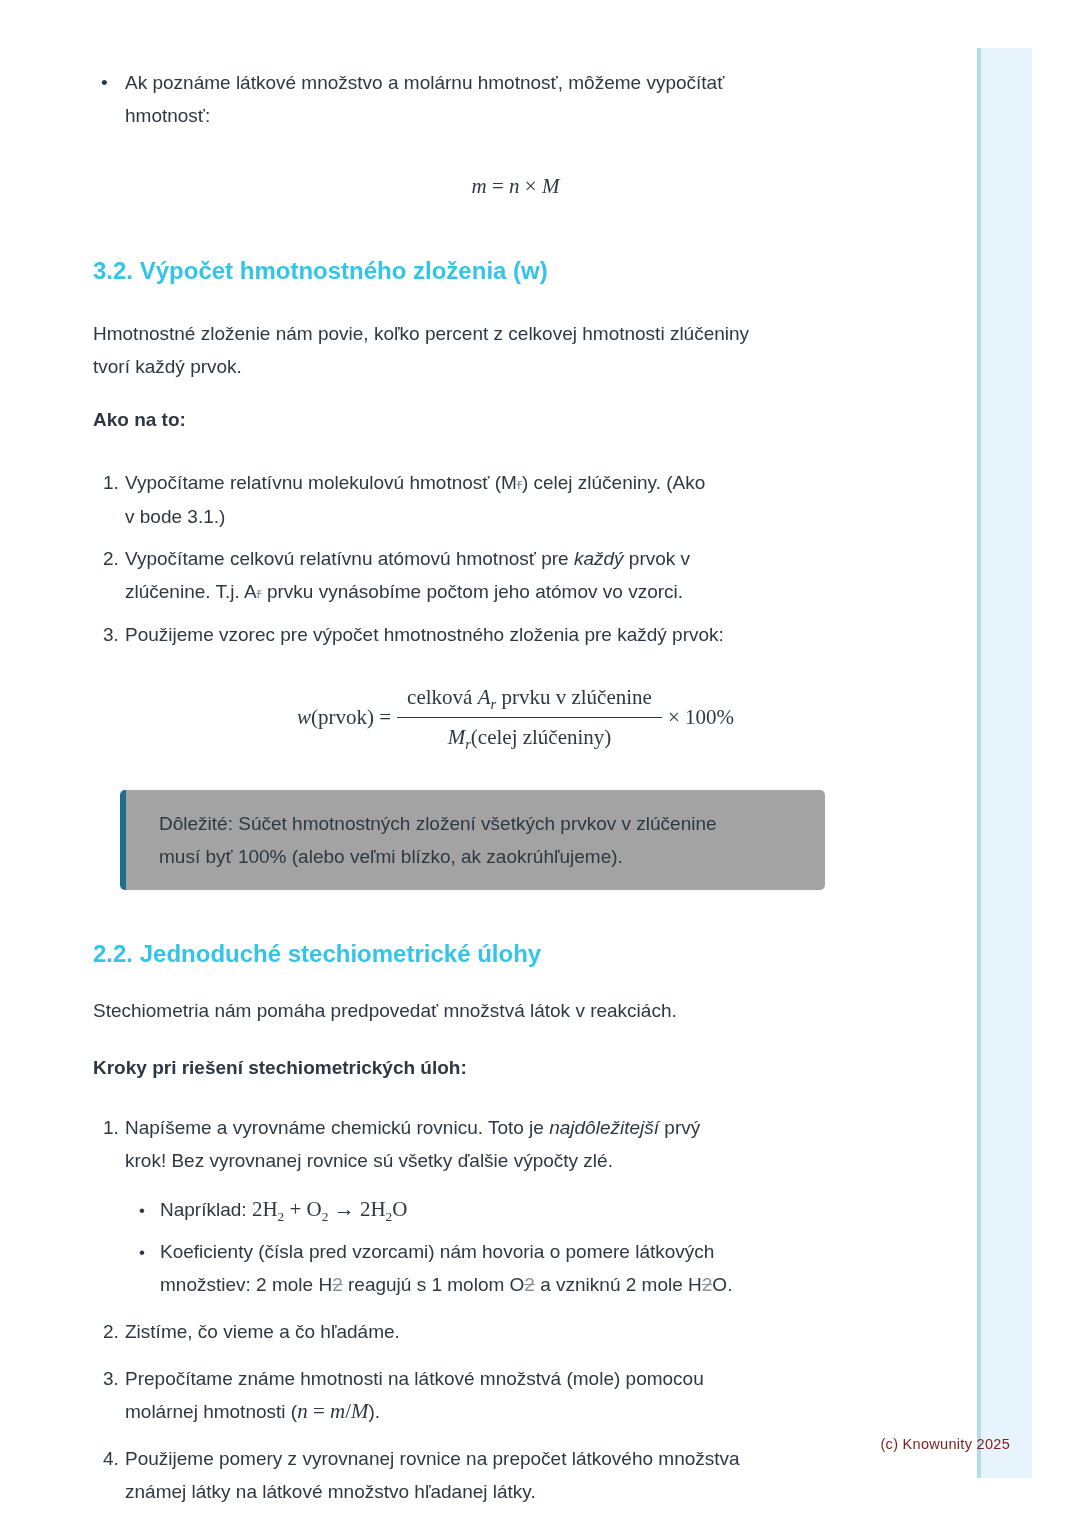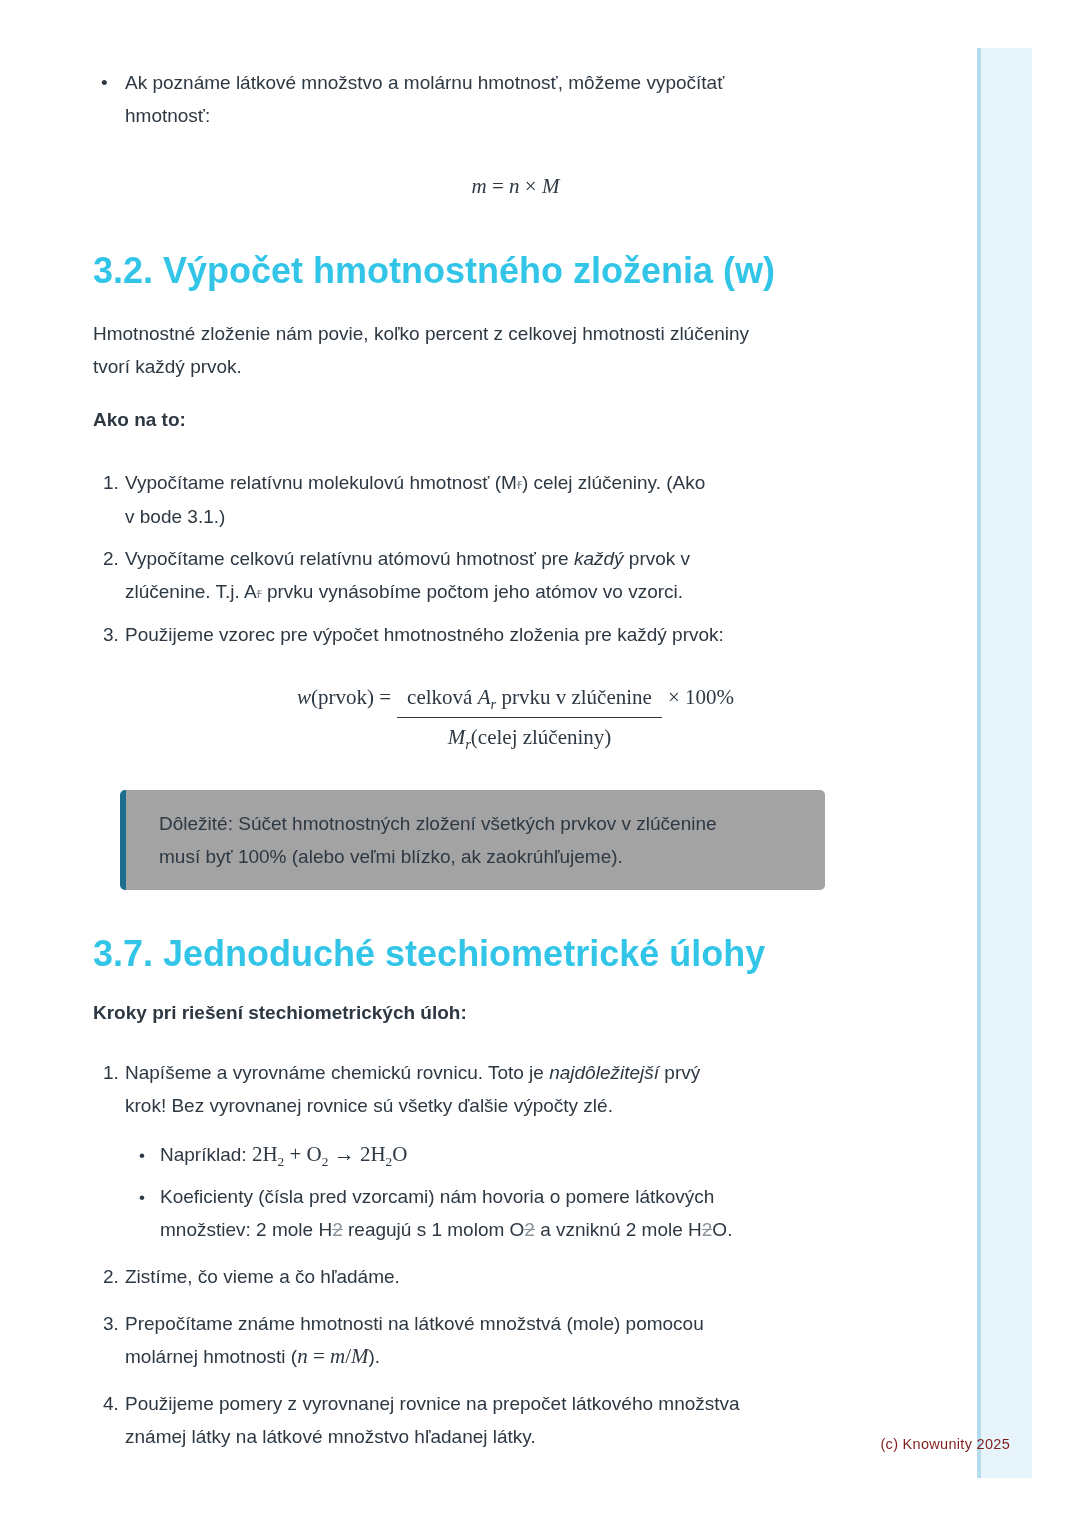--- a/index.html
+++ b/index.html
@@ -16,27 +16,27 @@
     position:absolute; left:93px; top:0; width:845px; padding-top:66px; z-index:1;
     font-size:19px; line-height:33px;
   }
   
   .bullet-item { display:flex; }
   .bullet-item .marker { width:32px; flex:0 0 32px; }
   .bullet-item .marker::before { content:"•"; font-size:19px; padding-left:8px; }
   
   .formula-center { text-align:center; margin-top:38px;
     font-family:"Liberation Serif", serif; font-size:21px; }
-  .formula-row { display:flex; justify-content:center; margin-top:30px;
+  .formula-row { display:flex; justify-content:center; align-items:center; margin-top:30px;
     font-family:"Liberation Serif", serif; font-size:21px; line-height:33px; }
   .frac { display:inline-block; text-align:center; margin:0 6px; vertical-align:middle; }
   .frac .num { display:block; padding:0 10px 3px 10px; }
   .frac .den { display:block; border-top:1.6px solid #2d3843; padding:3px 10px 0 10px; }
   
-  h2 { font-size:36px; line-height:36px; font-weight:700; }
+  h2 { font-size:24px; line-height:36px; font-weight:700; }
   .h2a { margin-top:50px; }
   .h2b { margin-top:46px; }
   .para { margin-top:28px; }
   .para33 { margin-top:22px; }
   .sublabel { margin-top:24px; font-weight:700; line-height:26px; }
   .sublabel2 { margin-top:28px; font-weight:700; line-height:26px; }
   
   .olist { margin-top:33px; }
   .olist2 { margin-top:30px; }
   .oli { display:flex; }
@@ -112,22 +112,23 @@
       <span><span class="ri rserif">w</span><span class="rserif">(prvok) = </span></span>
       <span class="frac">
         <span class="num"><span class="rserif">celková </span><span class="ri rserif">A</span><sub class="rsub ri rserif">r</sub><span class="rserif"> prvku v zlúčenine</span></span>
         <span class="den"><span class="ri rserif">M</span><sub class="rsub ri rserif">r</sub><span class="rserif">(celej zlúčeniny)</span></span>
       </span>
       <span><span class="rserif"> × 100%</span></span>
     </div>
 
     <div class="callout"><span class="rb">Dôležité</span><span>: Súčet hmotnostných zložení všetkých prvkov v zlúčenine</span><br><span>musí byť 100% (alebo veľmi blízko, ak zaokrúhľujeme).</span></div>
 
-    <h2 class="h2b accent">3.7. Jednoduché stechiometrické úlohy</h2>
+    <h2 class="h2b accent">2.2. Jednoduché stechiometrické úlohy</h2>
 
+    <p class="para para33"><span>Stechiometria nám pomáha predpovedať množstvá látok v reakciách.</span></p>
 
     <p class="sublabel2">Kroky pri riešení stechiometrických úloh:</p>
 
     <div class="olist olist2">
       <div class="oli">
         <span class="num">1.</span>
         <span class="body">
           <span><span class="rb">Napíšeme a vyrovnáme chemickú rovnicu.</span><span> Toto je </span><span class="ri">najdôležitejší</span><span> prvý</span><br><span>krok! Bez vyrovnanej rovnice sú všetky ďalšie výpočty zlé.</span></span>
           <span class="sublist" style="display:block">
             <span class="sub-item">

